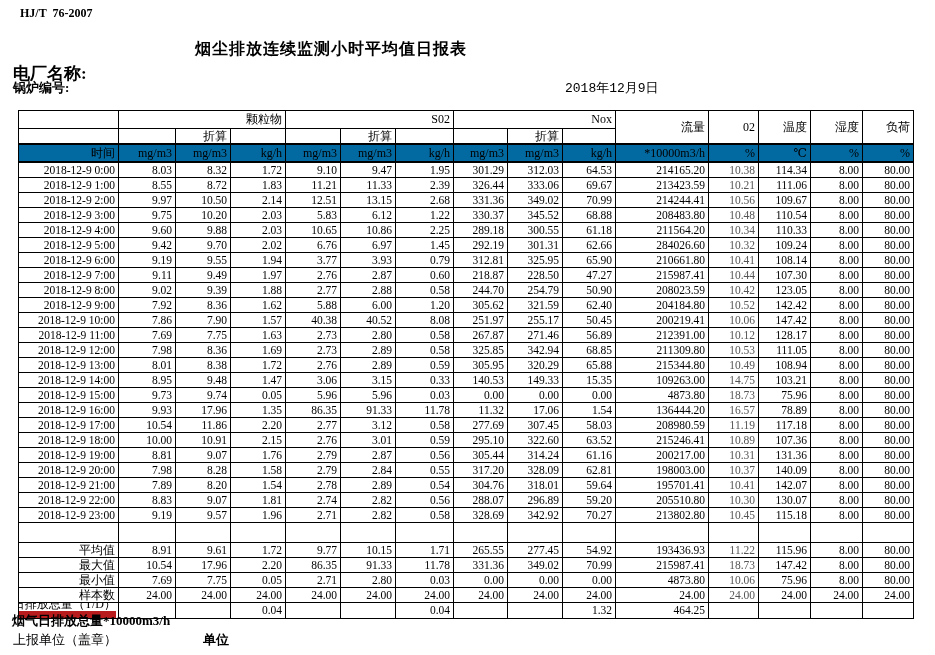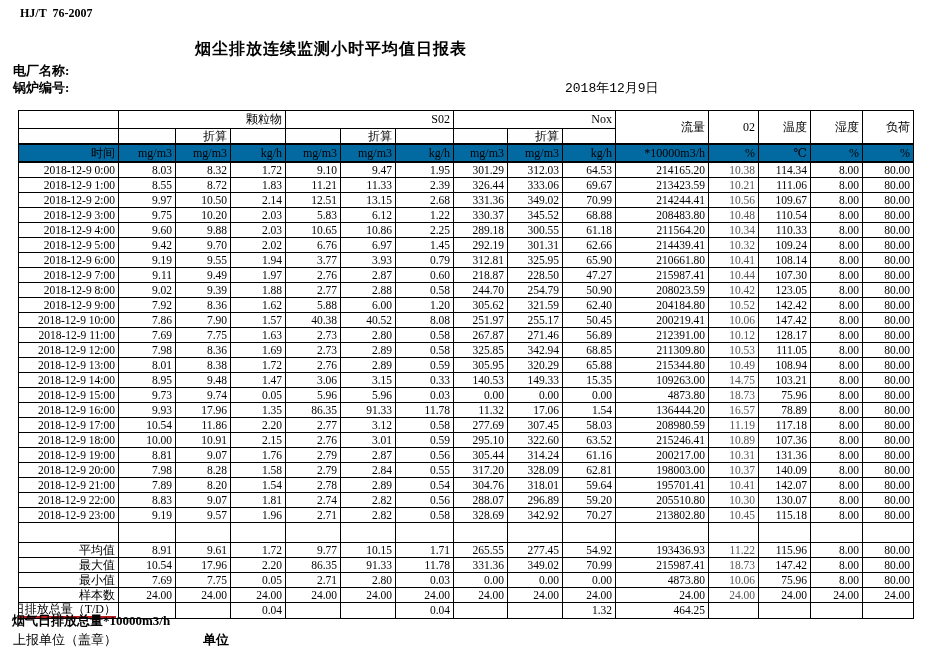--- a/index.html
+++ b/index.html
@@ -4,21 +4,21 @@
 <style>
   html, body { margin:0; padding:0; background:#fff; }
   body {
     width:935px; height:655px; position:relative; overflow:hidden;
     font-family:"Liberation Serif","DejaVu Serif",serif; color:#000;
   }
   .std { position:absolute; left:20px; top:6px; font-weight:bold; font-size:12px;
          font-family:Liberation Serif, serif; white-space:pre; }
   .title { position:absolute; left:0; top:25px; width:662px; text-align:center;
            font-size:16px; font-weight:bold; letter-spacing:1px;margin-top:14px; }
-  .plant  { position:absolute; left:13px; top:62px; font-size:13px; font-weight:bold; }
+  .plant  { position:absolute; left:13px; top:62px; font-size:17px; font-weight:bold; }
   .boiler { position:absolute; left:13px; top:79px; font-size:13px; font-weight:bold; }
   .date   { position:absolute; left:565px; top:79px; font-size:13px;font-family:Liberation Mono, monospace; }
 
   table.report {
     position:absolute; left:18px; top:110px; width:895px;
     border-collapse:collapse; table-layout:fixed; font-size:11.5px;
   }
   table.report td {
     border:1px solid #000; padding:0 3px 0 0; text-align:right;
     height:14px; line-height:13px; white-space:nowrap; overflow:hidden;
@@ -27,21 +27,21 @@
   thead tr.grp td { height:17px; }
   thead tr.sub td { height:14px; }
   tr.green td { background:#0369a1; height:16px; border-bottom-width:2px; border-top-width:2px; }
   td.time { padding-right:4px; }
   td.o2 { color:#555; }
   tr.spacer td { height:19px; }
   td.sum-label { font-size:12px; padding-right:2px; }
   tr.total td { height:15px; }
   td.lbl { position:relative; overflow:visible; }
   td.lbl span { position:absolute; right:2px; bottom:0; white-space:nowrap;
-                font-size:12px; border-bottom:2px solid #b91c1c; }
+                font-size:12px; border-bottom:7px solid #b91c1c; }
 
   .flue   { position:absolute; left:12px; top:612px; font-size:13px; font-weight:bold; }
   .report-unit { position:absolute; left:13px; top:631px; font-size:13px; font-weight:normal; }
   .unit-label  { position:absolute; left:203px; top:631px; font-size:13px; font-weight:bold; }
 </style>
 </head>
 <body>
 
 <div class="std">HJ/T  76-2007</div>
 <div class="title">烟尘排放连续监测小时平均值日报表</div>
@@ -199,21 +199,21 @@
         <td class="time">2018-12-9 5:00</td>
         <td>9.42</td>
         <td>9.70</td>
         <td>2.02</td>
         <td>6.76</td>
         <td>6.97</td>
         <td>1.45</td>
         <td>292.19</td>
         <td>301.31</td>
         <td>62.66</td>
-        <td>214439.41</td>
+        <td>284026.60</td>
         <td class="o2">10.32</td>
         <td>109.24</td>
         <td>8.00</td>
         <td>80.00</td>
       </tr>
       <tr>
         <td class="time">2018-12-9 6:00</td>
         <td>9.19</td>
         <td>9.55</td>
         <td>1.94</td>

